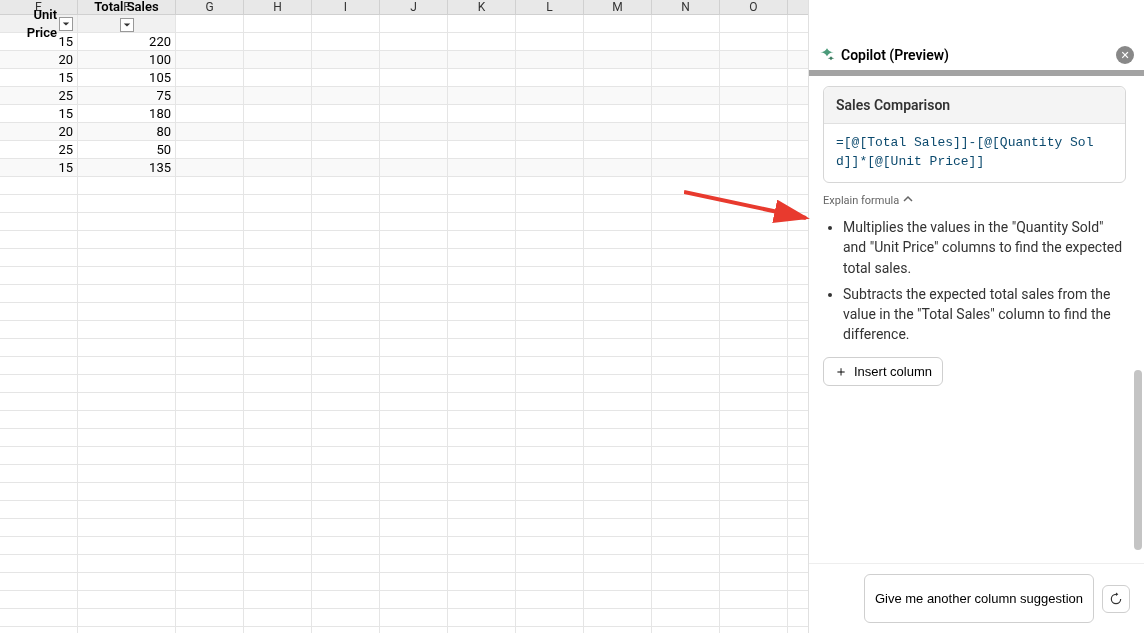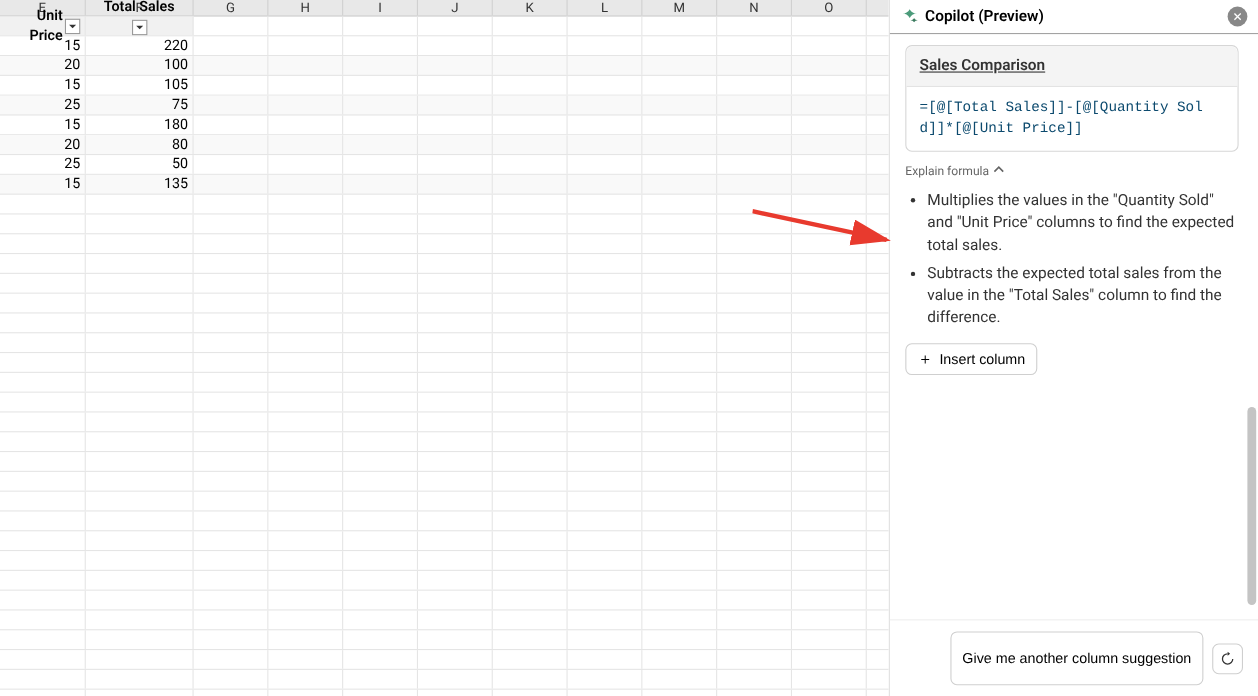--- a/index.html
+++ b/index.html
@@ -81,21 +81,22 @@
   background: #fff;
   border-left: 1px solid #e0e0e0;
   display: flex;
   flex-direction: column;
   position: relative;
 }
 .copilot-header {
   display: flex;
   align-items: center;
   padding: 6px 10px;
-  border-bottom: 1px solid #a3a3a3;
+  border-bottom: 6px solid #a3a3a3;
+  margin-top: 40px;
 }
 .copilot-icon {
   width: 16px;
   height: 16px;
   margin-right: 6px;
 }
 .copilot-title {
   font-weight: 600;
   font-size: 14px;
   flex: 1;
@@ -124,21 +125,20 @@
   border: 1px solid #d6d6d6;
   border-radius: 6px;
   margin-bottom: 10px;
 }
 .formula-title {
   background: #f4f4f4;
   padding: 8px 12px;
   font-weight: 600;
   border-bottom: 1px solid #e0e0e0;
   border-radius: 6px 6px 0 0;
-  text-decoration: underline;
 }
 .formula-code {
   padding: 10px 12px;
   font-family: "Courier New", monospace;
   font-size: 13px;
   word-break: break-all;
   color: #0c4a6e;
 }
 .explain-link {
   font-size: 11px;

